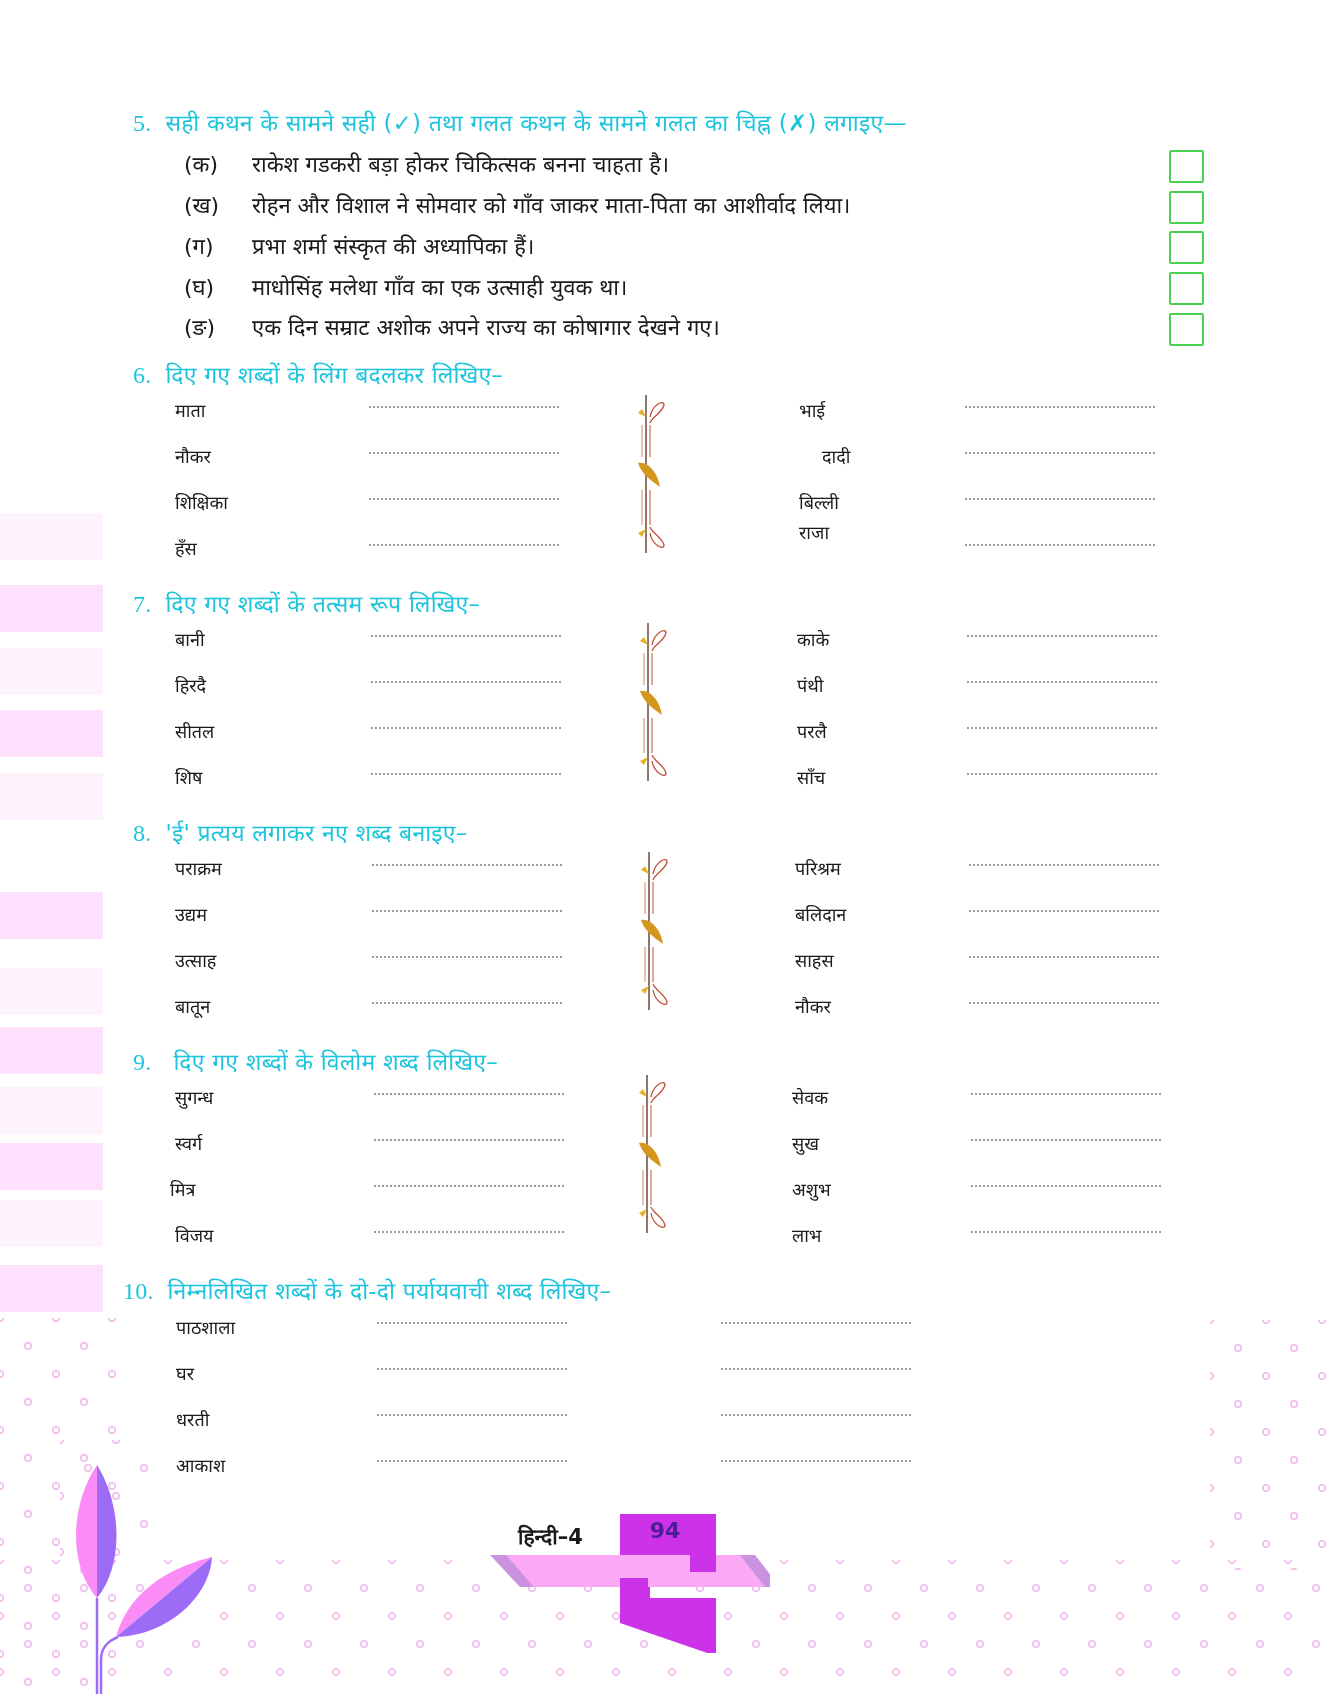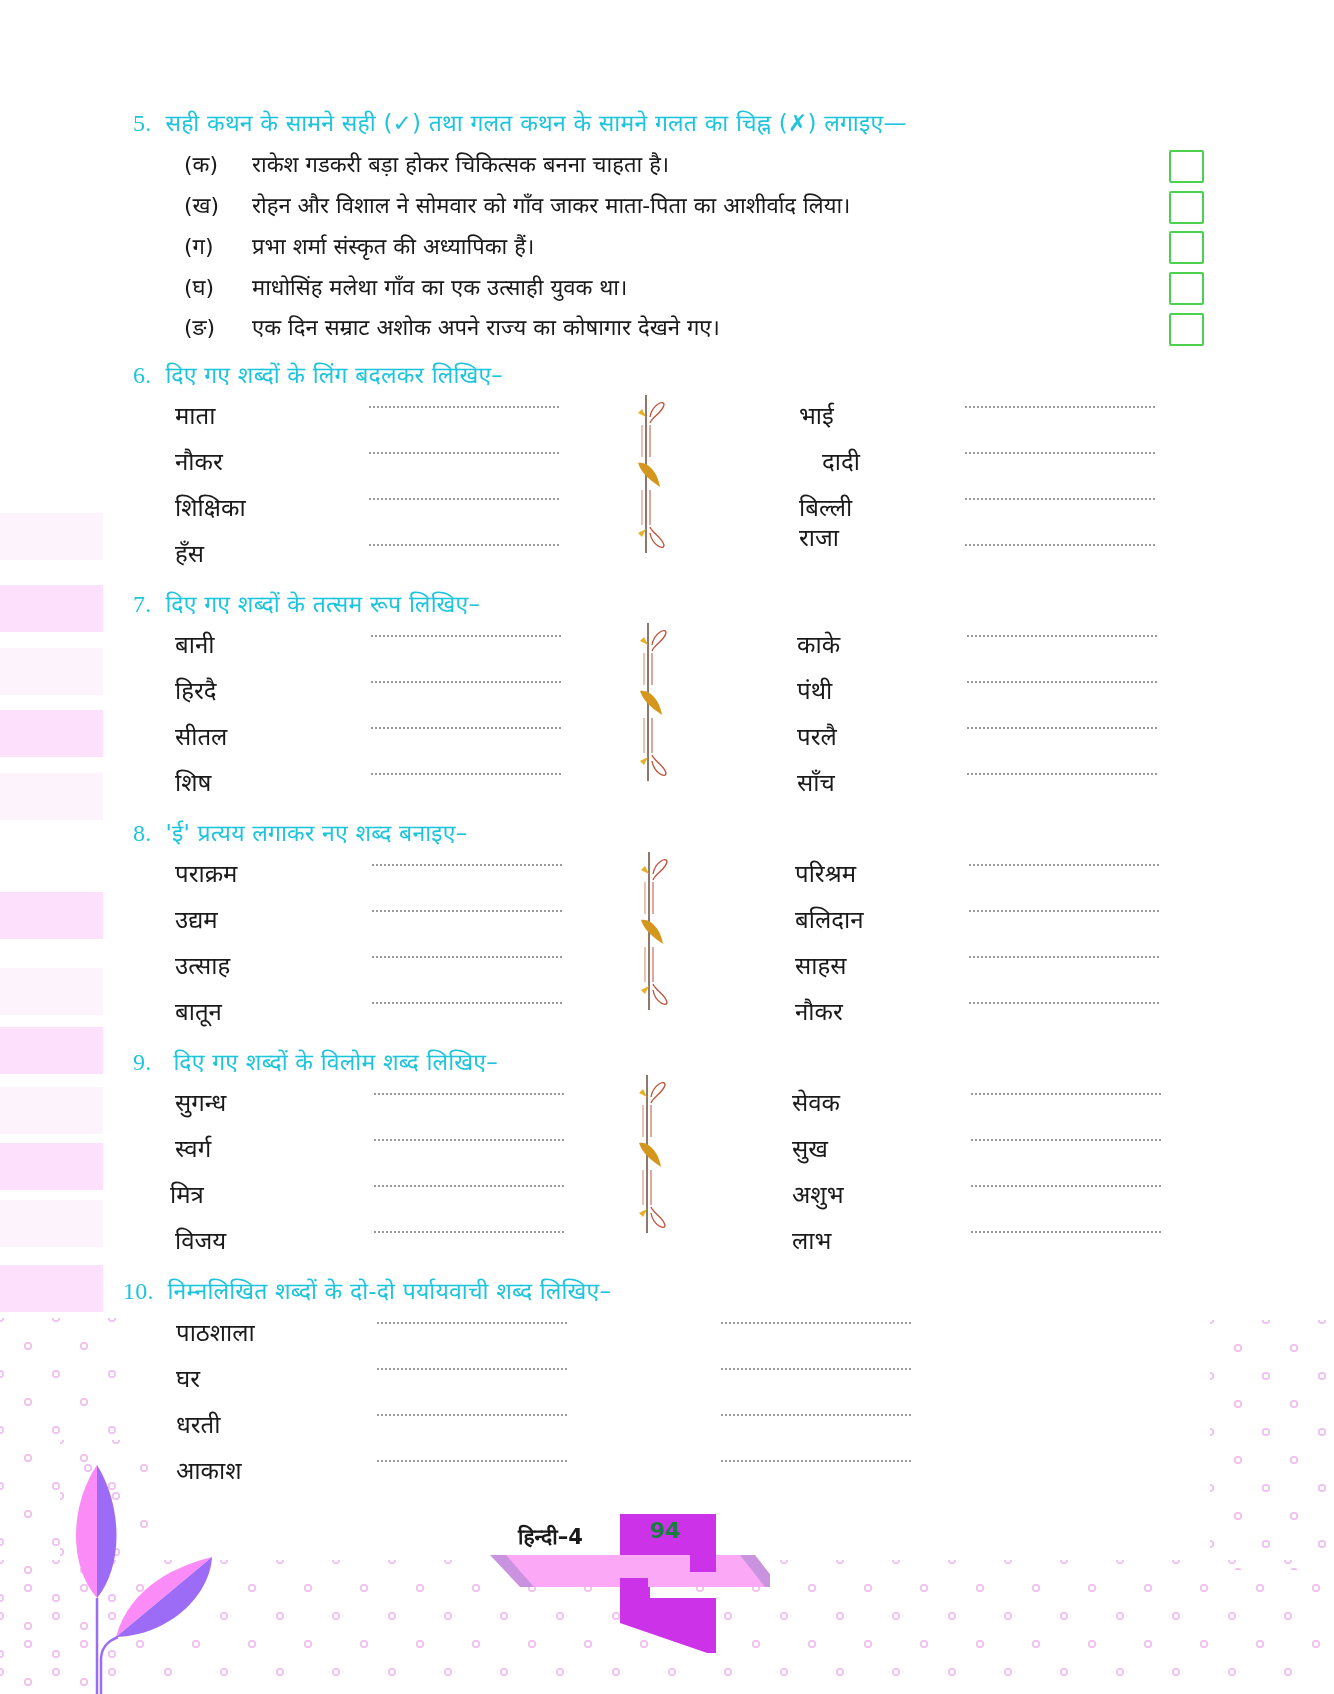--- a/index.html
+++ b/index.html
@@ -11,25 +11,25 @@
   .strip.light { background:#fdf3fd; }
   .dots { position:absolute; background-image:
       radial-gradient(circle, transparent 2px, #f0c4ee 2.5px, #f0c4ee 4px, transparent 4.5px),
       radial-gradient(circle, transparent 2px, #f0c4ee 2.5px, #f0c4ee 4px, transparent 4.5px);
       background-size:56px 56px; background-position:0 0, 28px 28px; }
   .qhead { position:absolute; color:#1ec4dc; font-size:23px; white-space:nowrap; letter-spacing:0.2px; }
   .qnum { display:inline-block; font-family:"Liberation Serif", serif; font-size:24px; margin-right:14px; }
   .stmt { position:absolute; left:184px; font-size:22px; white-space:nowrap; }
   .stmt .lbl { display:inline-block; width:68px; }
   .cbox { position:absolute; left:1169px; width:35px; height:33px; border:2px solid #4bd050; border-radius:2px; box-sizing:border-box; }
-  .word { position:absolute; font-size:24px; white-space:nowrap; }
+  .word { position:absolute; font-size:18px; white-space:nowrap; }
   .dotline { position:absolute; height:0; border-top:2px dotted #9a9a9a; width:190px; }
   .orn { position:absolute; width:40px; height:160px; }
   .footer-text { position:absolute; left:518px; top:1522px; font-size:21px; font-weight:bold; }
-  .pagenum { position:absolute; left:620px; top:1518px; width:90px; text-align:center; color:#15803d; font-weight:bold; font-size:22px; }
+  .pagenum { position:absolute; left:620px; top:1518px; width:90px; text-align:center; color:#4c1d95; font-weight:bold; font-size:22px; }
 </style>
 </head>
 <body>
 
 <div>
   <div class="strip light" style="top:513px"></div>
   <div class="strip dark" style="top:585px"></div>
   <div class="strip light" style="top:648px"></div>
   <div class="strip dark" style="top:710px"></div>
   <div class="strip light" style="top:773px"></div>

